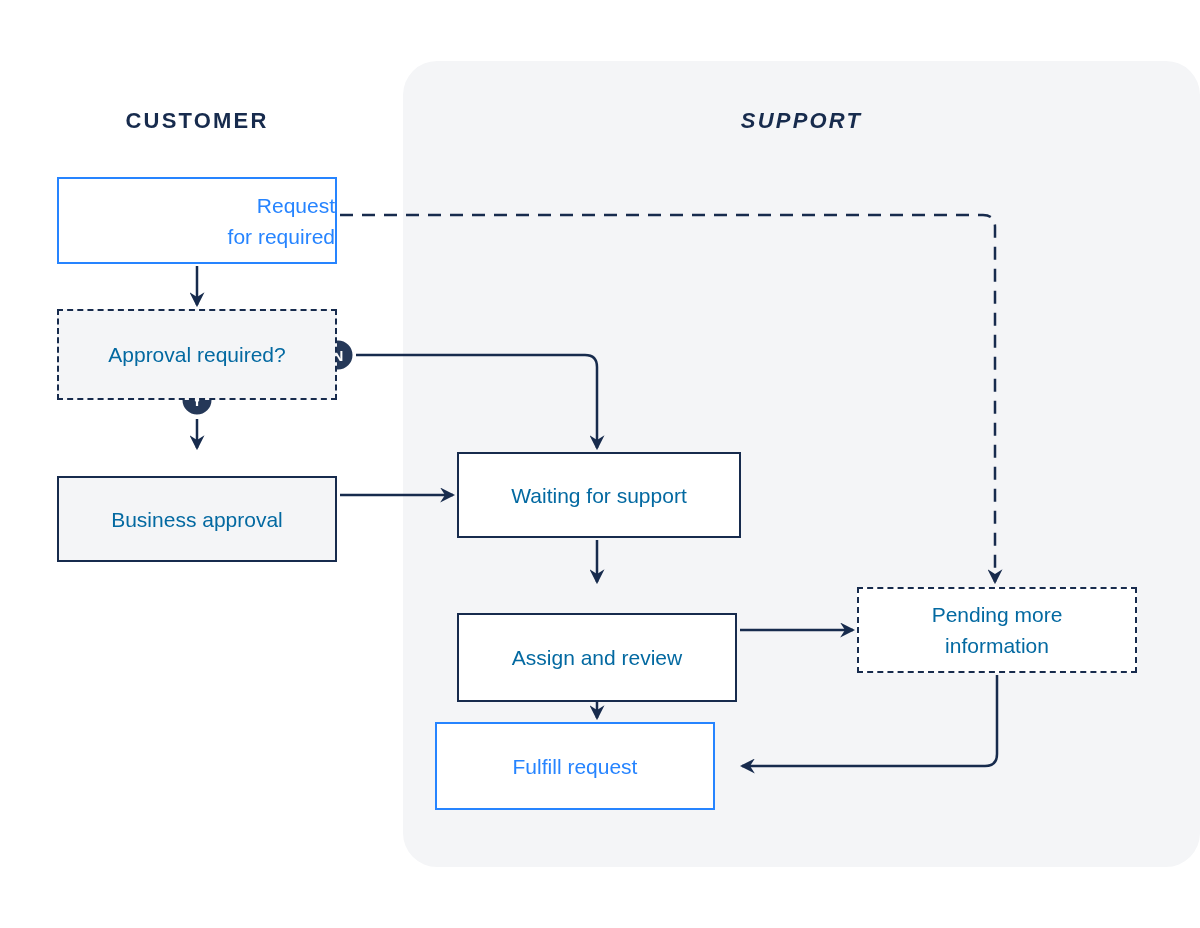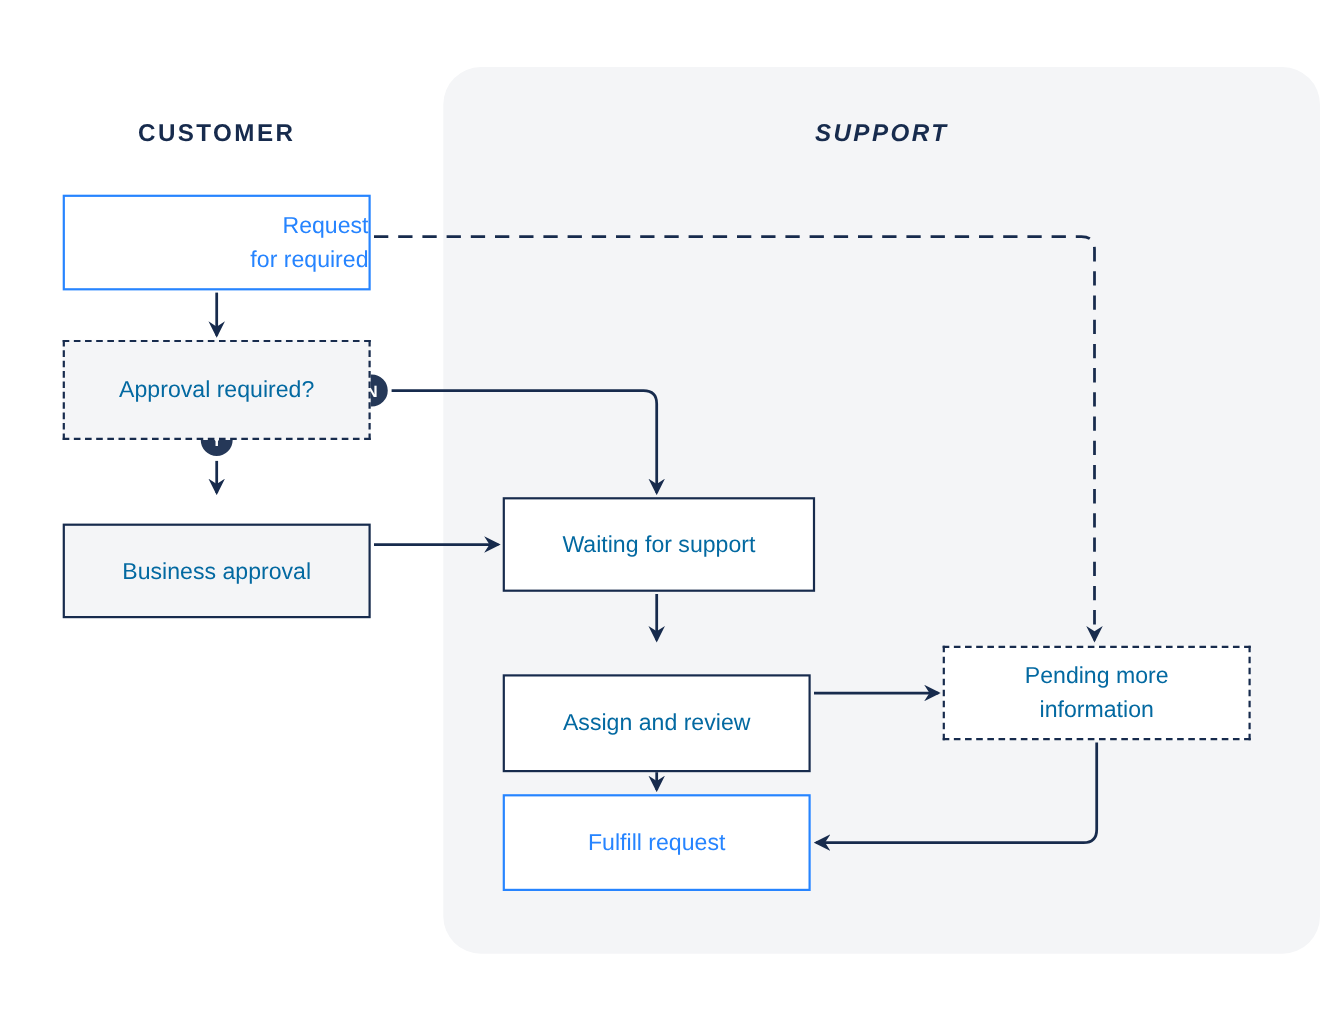--- a/index.html
+++ b/index.html
@@ -92,21 +92,21 @@
   </div>
 
   <div class="node" style="left:457px;top:452px;width:284px;height:86px;">
     <span>Waiting for support</span>
   </div>
 
   <div class="node" style="left:457px;top:586px;width:280px;height:89px;margin-top:27px;">
     <span>Assign and review</span>
   </div>
 
-  <div class="node blue" style="left:457px;top:722px;width:280px;height:88px;">
+  <div class="node blue" style="left:435px;top:722px;width:280px;height:88px;">
     <span>Fulfill request</span>
   </div>
 
   <div class="node dashed" style="left:857px;top:587px;width:280px;height:86px;text-align:right;">
     <span>Pending more</span>
     <span>information</span>
   </div>
 
 </div>
 

